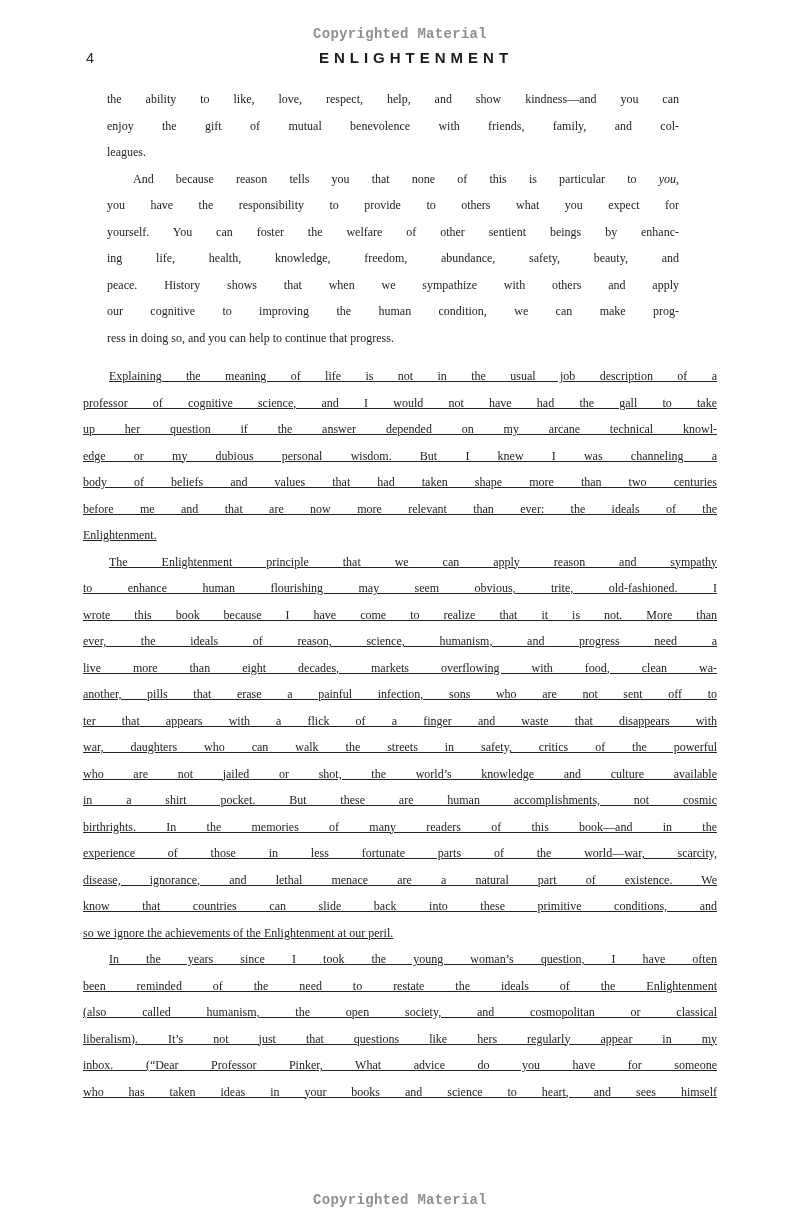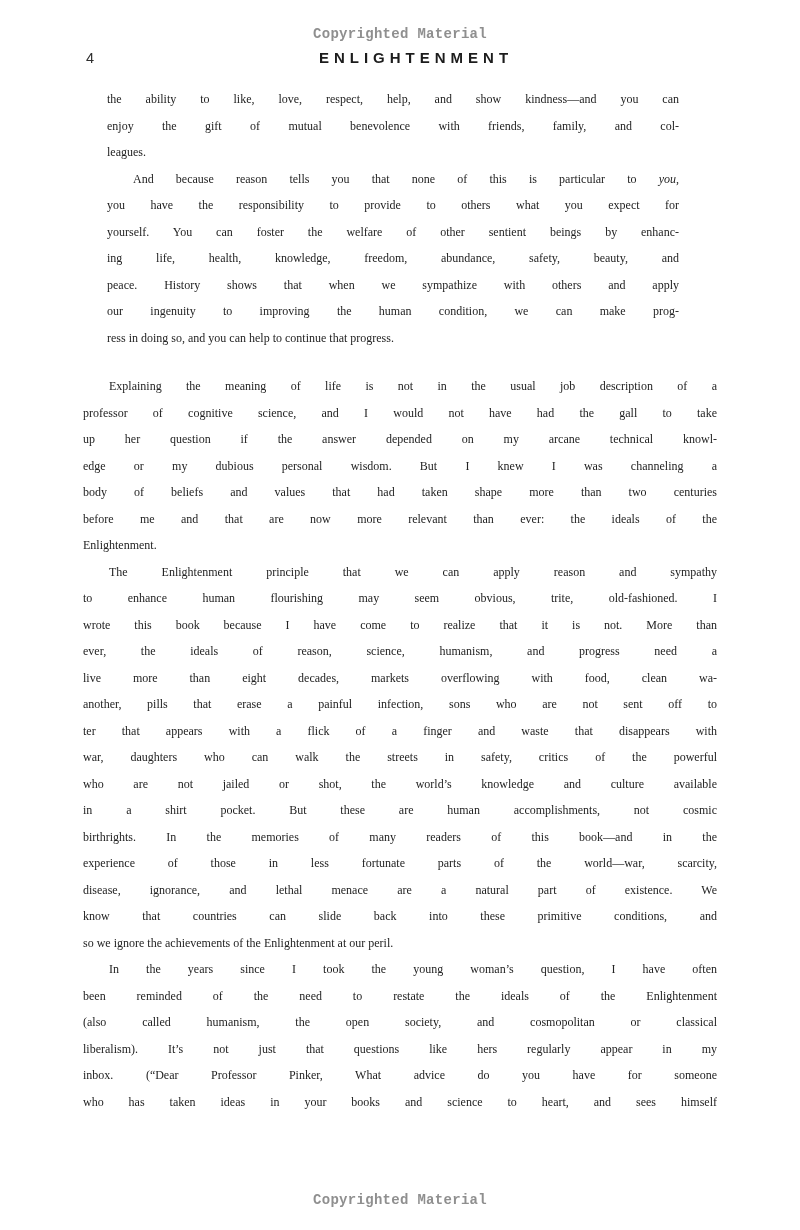--- a/index.html
+++ b/index.html
@@ -37,21 +37,21 @@
     color: #1c1c1c;
     margin-left: 27px;
   }
   .text-area {
     width: 634px;
     margin: 17px auto 0 auto;
     font-size: 12px;
     line-height: 26.5px;
   }
   .bq { padding-left: 24px; padding-right: 38px; }
-  .main { margin-top: 22px; }
+  .main { margin-top: 12px; text-decoration: underline; }
   .ln { text-align: justify; text-align-last: justify; }
   .ln.last { text-align-last: left; }
   .ind { text-indent: 26px; }
   em { font-style: italic; }
 </style>
 </head>
 <body>
 
 <div class="copyright top">Copyrighted Material</div>
 
@@ -67,21 +67,21 @@
       <div class="ln">the ability to like, love, respect, help, and show kindness—and you can</div>
       <div class="ln">enjoy the gift of mutual benevolence with friends, family, and col-</div>
       <div class="ln last">leagues.</div>
     </div>
     <div>
       <div class="ln ind"><span>And because reason tells you that none of this is particular to </span><em>you</em><span>,</span></div>
       <div class="ln">you have the responsibility to provide to others what you expect for</div>
       <div class="ln">yourself. You can foster the welfare of other sentient beings by enhanc-</div>
       <div class="ln">ing life, health, knowledge, freedom, abundance, safety, beauty, and</div>
       <div class="ln">peace. History shows that when we sympathize with others and apply</div>
-      <div class="ln">our ingenuity to improving the human condition, we can make prog-</div>
+      <div class="ln">our cognitive to improving the human condition, we can make prog-</div>
       <div class="ln last">ress in doing so, and you can help to continue that progress.</div>
     </div>
   </div>
 
   <div class="main">
     <div>
       <div class="ln ind">Explaining the meaning of life is not in the usual job description of a</div>
       <div class="ln">professor of cognitive science, and I would not have had the gall to take</div>
       <div class="ln">up her question if the answer depended on my arcane technical knowl-</div>
       <div class="ln">edge or my dubious personal wisdom. But I knew I was channeling a</div>

